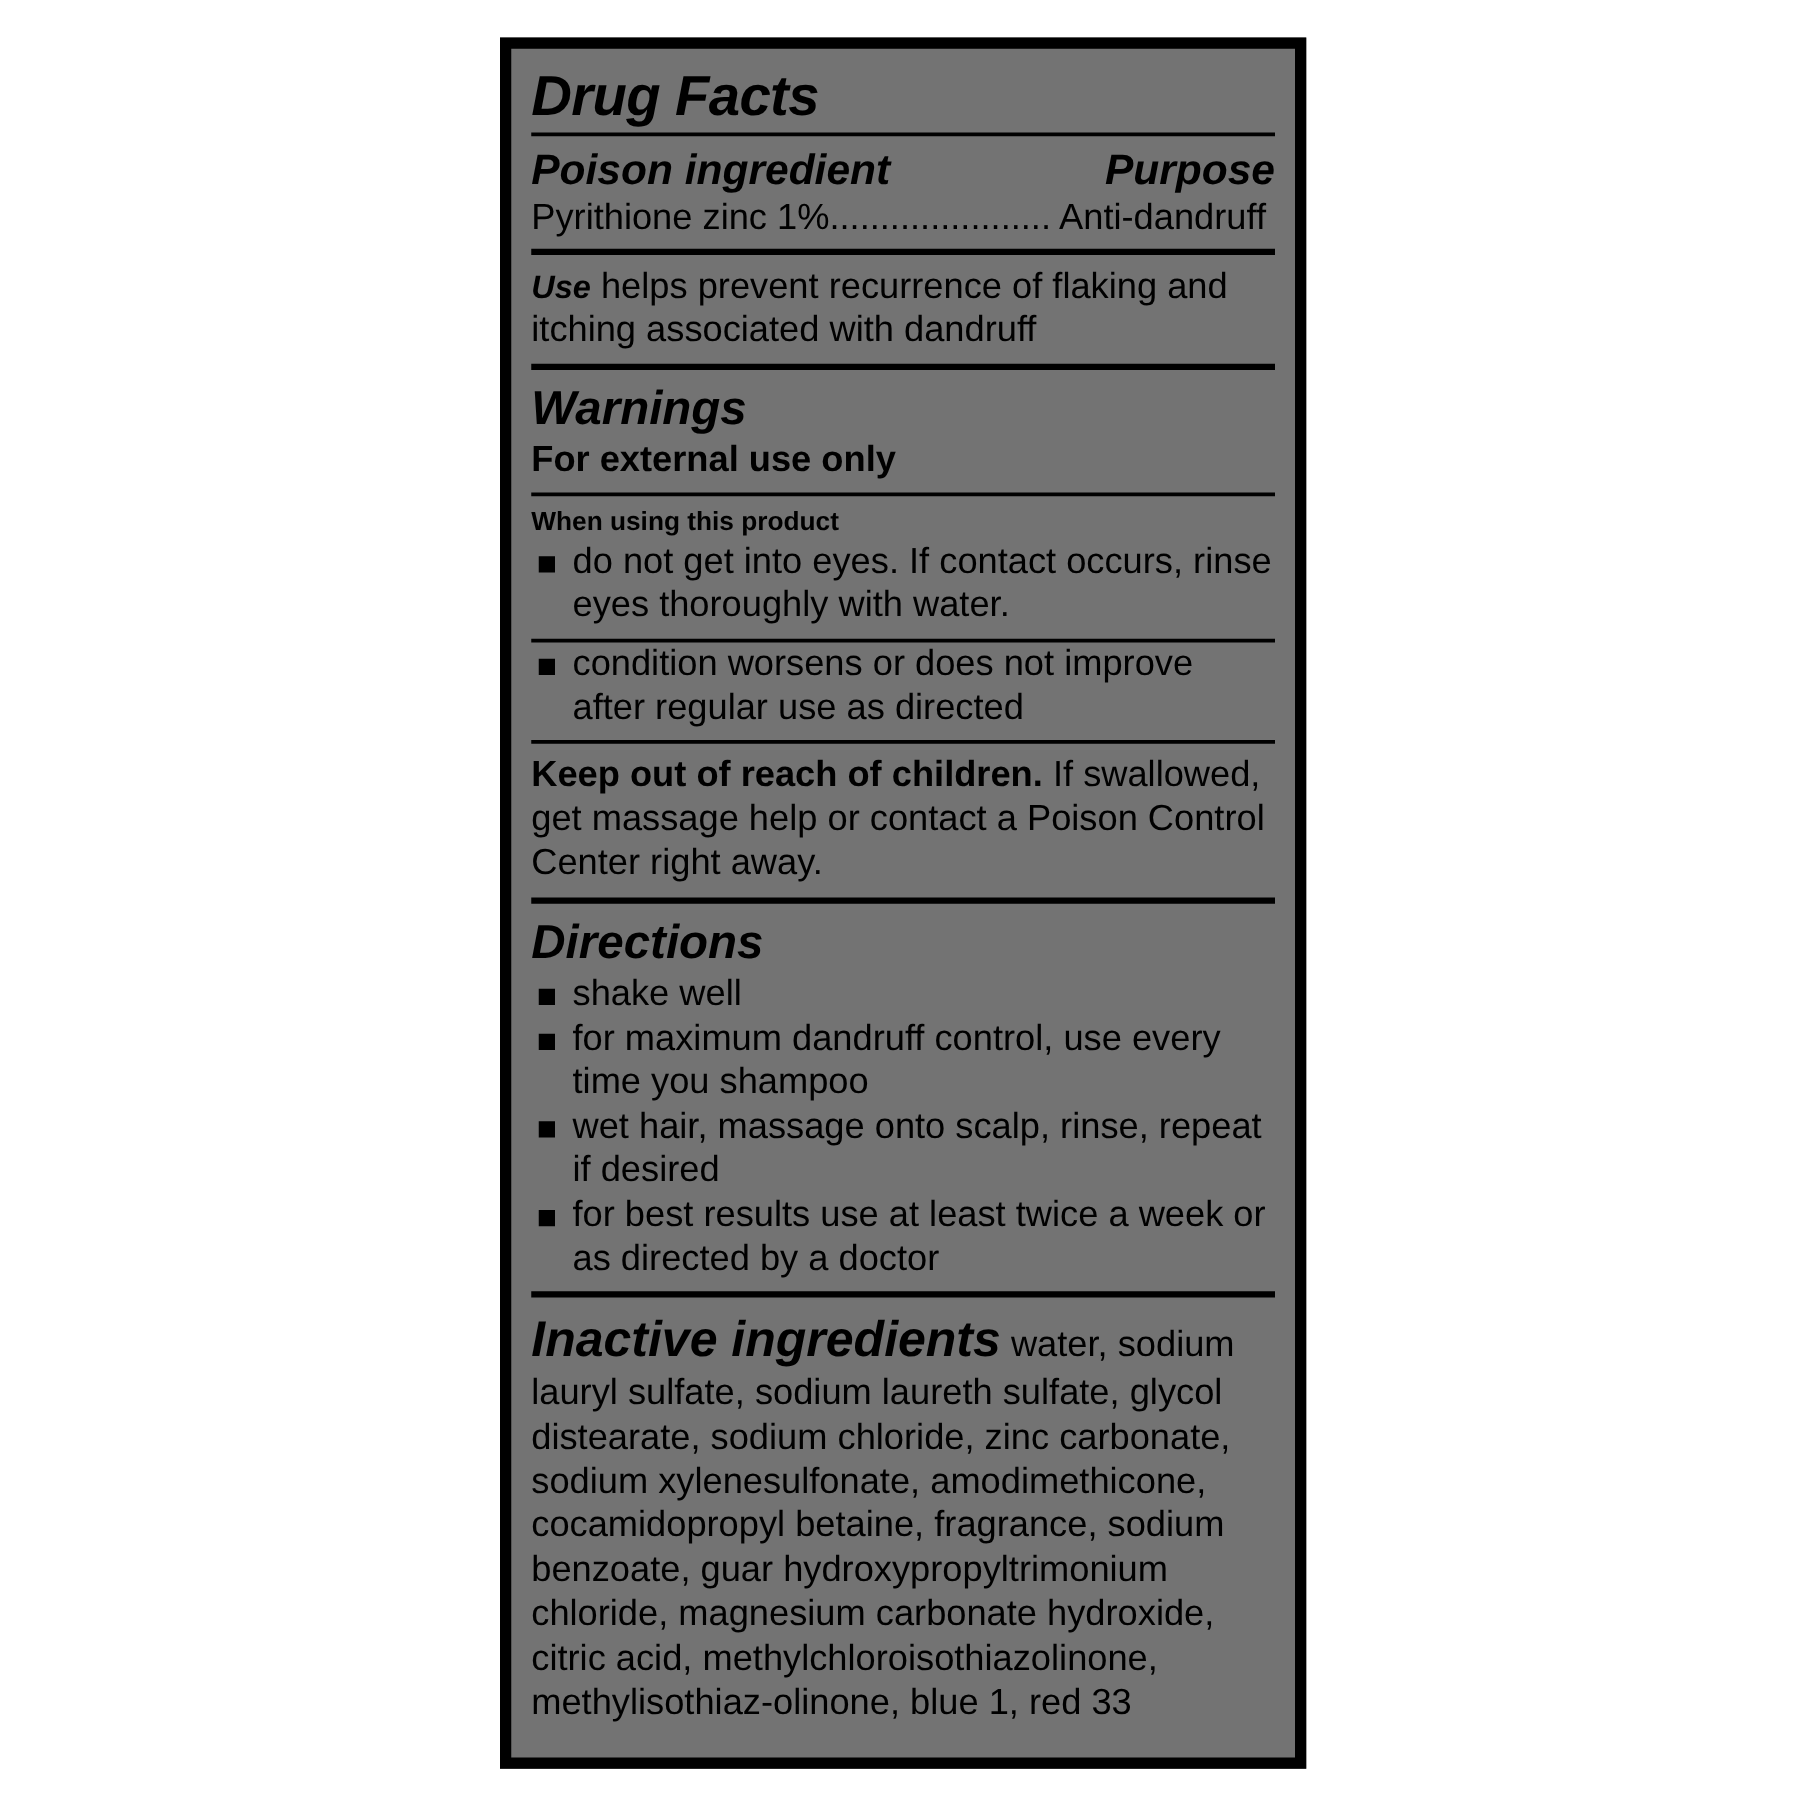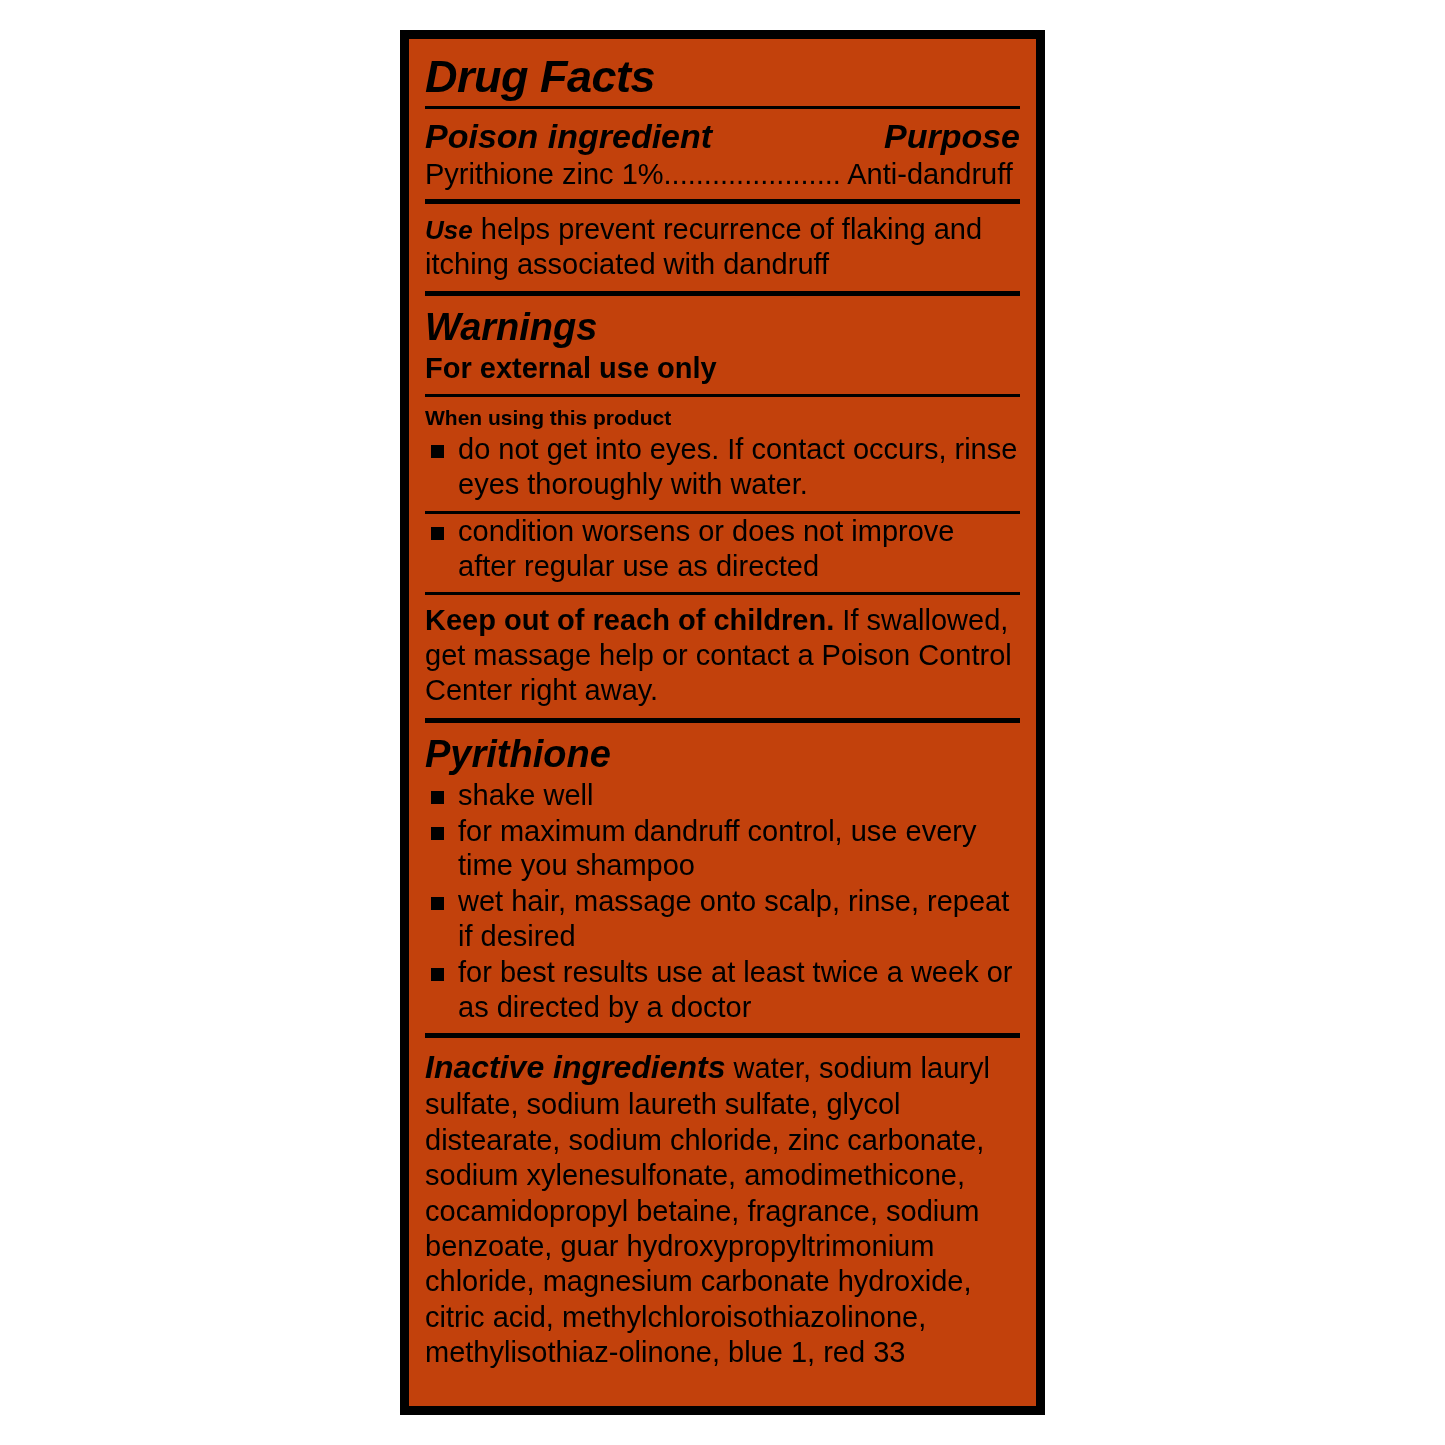--- a/index.html
+++ b/index.html
@@ -20,21 +20,21 @@
   }
 
   .label-panel {
     position: absolute;
     left: 400px;
     top: 30px;
     width: 645px;
     height: 1385px;
     border: 9px solid #000000;
     box-sizing: border-box;
-    background: #c2410c;
+    background: #737373;
     padding: 0;
   }
 
   .inner {
     padding: 4px 16px 0 16px;
     box-sizing: border-box;
     height: 100%;
   }
 
   .title {
@@ -154,21 +154,21 @@
     padding-bottom: 2px;
   }
 
   .inactive-block {
     font-size: 29px;
     line-height: 1.22;
     padding-top: 10px;
     padding-bottom: 10px;
   }
   .inactive-head {
-    font-size: 32px;
+    font-size: 40px;
     font-weight: bold;
     font-style: italic;
   }
 </style>
 </head>
 <body>
 
 <div class="page">
   <div class="label-panel">
     <div class="inner">
@@ -210,21 +210,21 @@
 
         <div class="rule-thin"></div>
         <div class="koc">
           <b>Keep out of reach of children.</b><span> If swallowed, get massage help or contact a Poison Control Center right away.</span>
         </div>
       </div>
 
       <div class="rule-med"></div>
 
       <div class="section">
-        <div class="directions-head">Pyrithione</div>
+        <div class="directions-head">Directions</div>
         <ul class="bullets">
           <li>shake well</li>
           <li>for maximum dandruff control, use every time you shampoo</li>
           <li>wet hair, massage onto scalp, rinse, repeat if desired</li>
           <li>for best results use at least twice a week or as directed by a doctor</li>
         </ul>
       </div>
 
       <div class="rule-med"></div>
 

